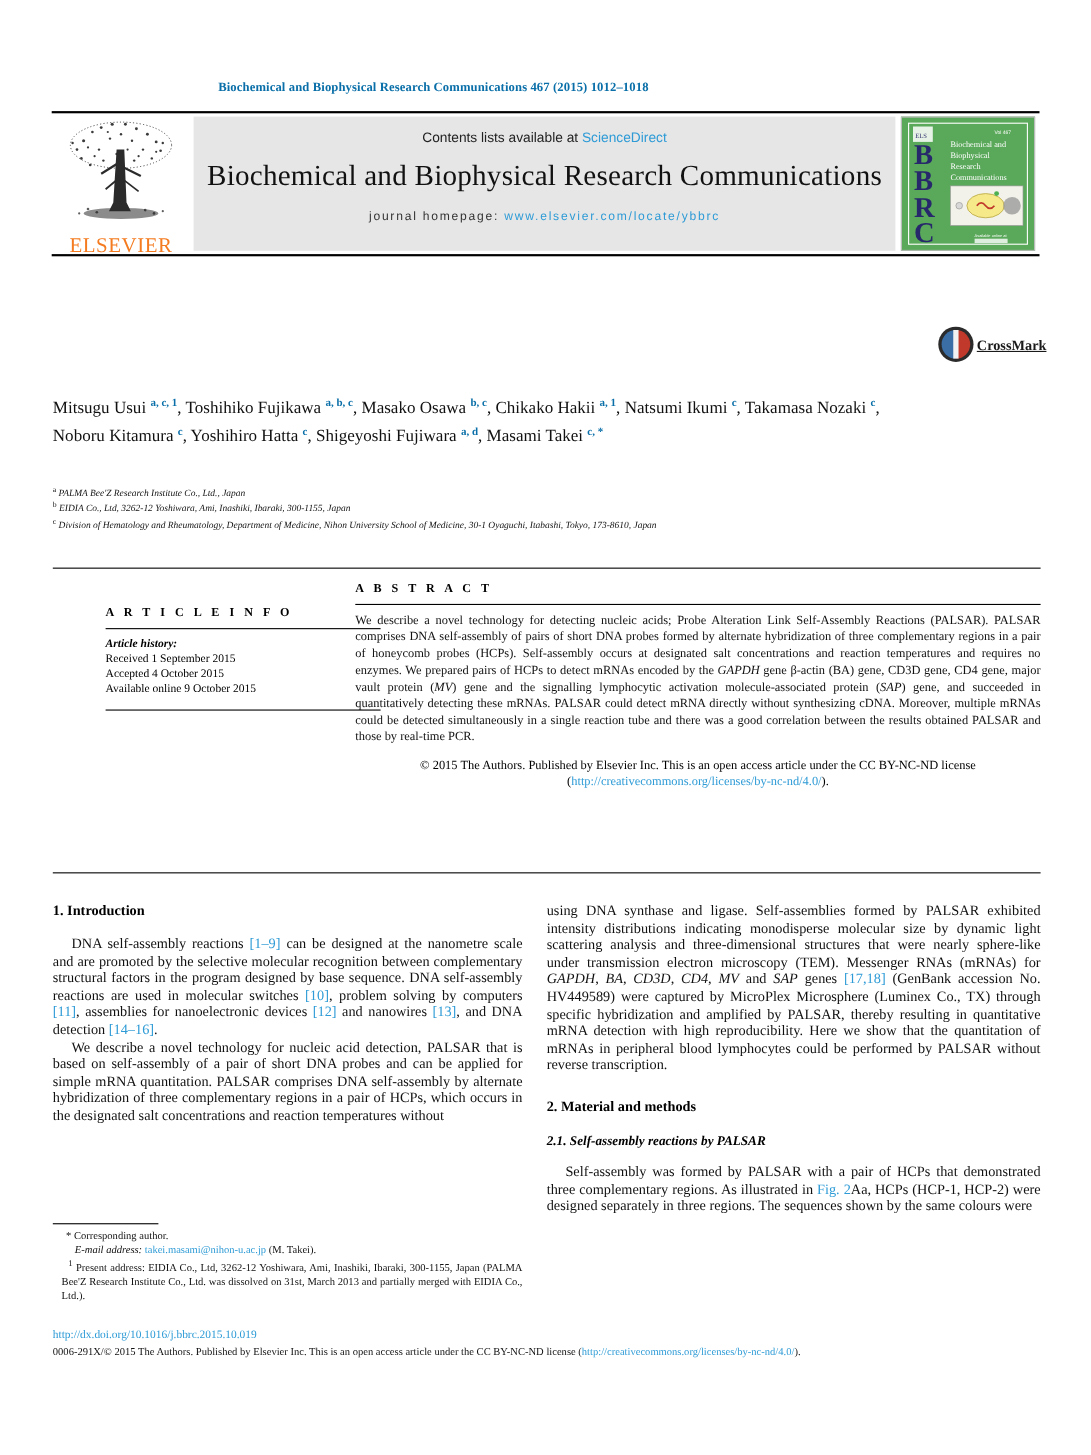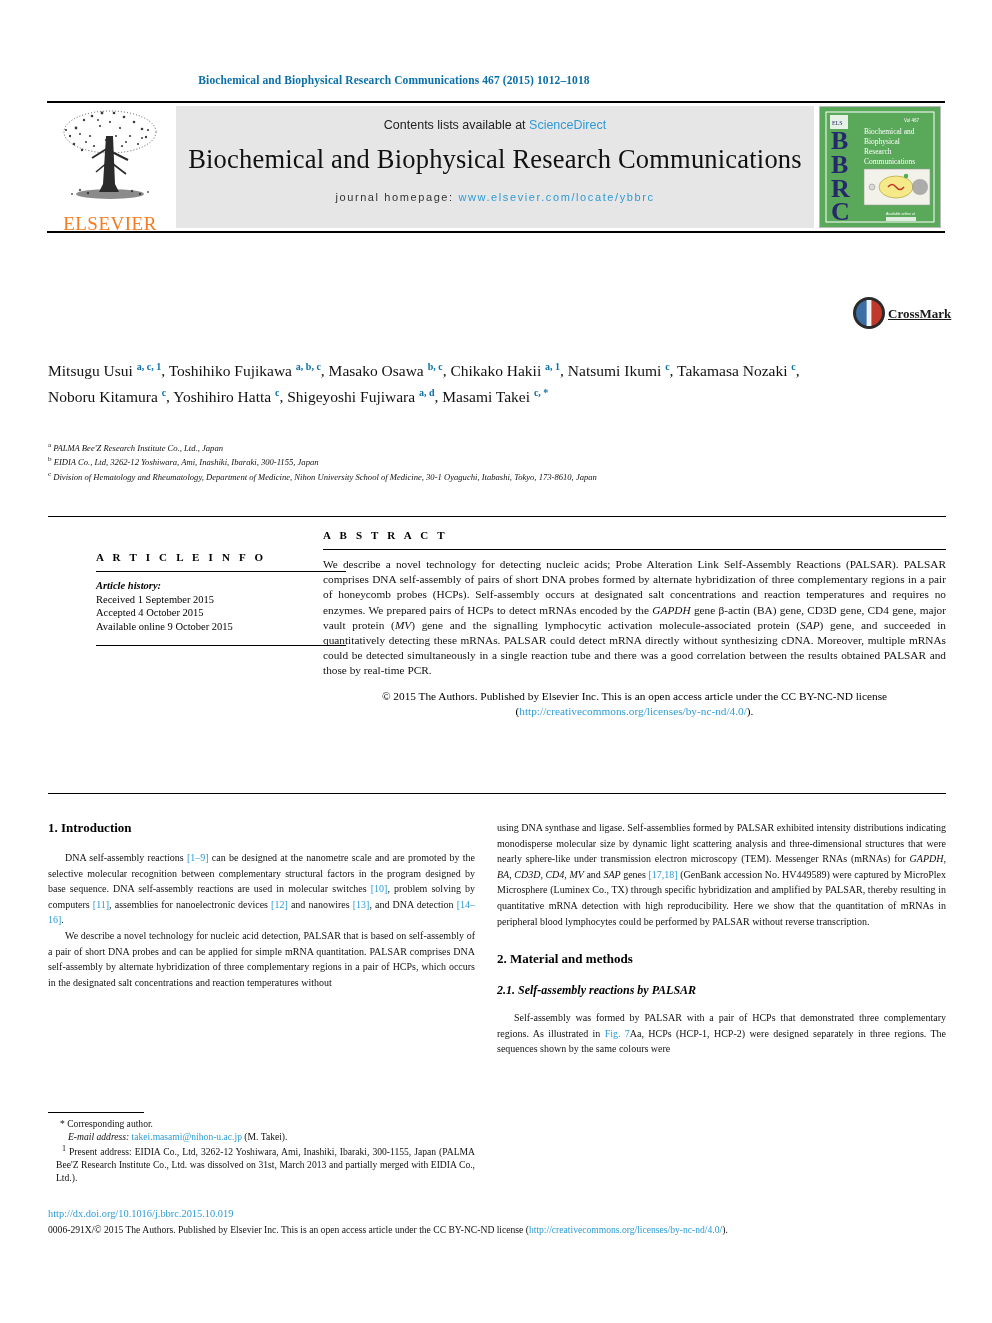--- a/index.html
+++ b/index.html
@@ -222,21 +222,21 @@
     margin: 0 0 14px 0;
     font-family: "Liberation Serif", serif;
   }
   h3.sub {
     font-size: 12px;
     font-weight: bold;
     font-style: italic;
     margin: 16px 0 12px 0;
   }
   p.body {
-    font-size: 10px;
+    font-size: 13px;
     line-height: 15.6px;
     text-align: justify;
     margin: 0 0 0 0;
     text-indent: 17px;
     color: #111;
   }
   p.body + p.body { margin-top: 0; }
   .ref { color: #2e9bd6; }
   .figref { color:#2e9bd6; }
   .gene { font-style: italic; }
@@ -421,21 +421,21 @@
   <div class="col-left">
     <h2 class="num">1.  Introduction</h2>
     <p class="body">DNA self-assembly reactions <span class="ref">[1–9]</span> can be designed at the nanometre scale and are promoted by the selective molecular recognition between complementary structural factors in the program designed by base sequence. DNA self-assembly reactions are used in molecular switches <span class="ref">[10]</span>, problem solving by computers <span class="ref">[11]</span>, assemblies for nanoelectronic devices <span class="ref">[12]</span> and nanowires <span class="ref">[13]</span>, and DNA detection <span class="ref">[14–16]</span>.</p>
     <p class="body">We describe a novel technology for nucleic acid detection, PALSAR that is based on self-assembly of a pair of short DNA probes and can be applied for simple mRNA quantitation. PALSAR comprises DNA self-assembly by alternate hybridization of three complementary regions in a pair of HCPs, which occurs in the designated salt concentrations and reaction temperatures without</p>
   </div>
 
   <div class="col-right">
     <p class="body" style="text-indent:0">using DNA synthase and ligase. Self-assemblies formed by PALSAR exhibited intensity distributions indicating monodisperse molecular size by dynamic light scattering analysis and three-dimensional structures that were nearly sphere-like under transmission electron microscopy (TEM). Messenger RNAs (mRNAs) for <span class="gene">GAPDH</span>, <span class="gene">BA</span>, <span class="gene">CD3D</span>, <span class="gene">CD4</span>, <span class="gene">MV</span> and <span class="gene">SAP</span> genes <span class="ref">[17,18]</span> (GenBank accession No. HV449589) were captured by MicroPlex Microsphere (Luminex Co., TX) through specific hybridization and amplified by PALSAR, thereby resulting in quantitative mRNA detection with high reproducibility. Here we show that the quantitation of mRNAs in peripheral blood lymphocytes could be performed by PALSAR without reverse transcription.</p>
     <h2 class="num" style="margin-top:22px">2.  Material and methods</h2>
     <h3 class="sub">2.1.  Self-assembly reactions by PALSAR</h3>
-    <p class="body">Self-assembly was formed by PALSAR with a pair of HCPs that demonstrated three complementary regions. As illustrated in <span class="figref">Fig. 7</span>Aa, HCPs (HCP-1, HCP-2) were designed separately in three regions. The sequences shown by the same colours were</p>
+    <p class="body">Self-assembly was formed by PALSAR with a pair of HCPs that demonstrated three complementary regions. As illustrated in <span class="figref">Fig. 2</span>Aa, HCPs (HCP-1, HCP-2) were designed separately in three regions. The sequences shown by the same colours were</p>
   </div>
 
   <div class="fn-rule"></div>
   <div class="footnotes">
     <div style="padding-left:12px">* Corresponding author.</div>
     <div style="padding-left:20px"><span class="em">E-mail address:</span> <a href="#">takei.masami@nihon-u.ac.jp</a> (M. Takei).</div>
     <div style="padding-left:8px; text-indent:6px"><sup>1</sup>  Present address: EIDIA Co., Ltd, 3262-12 Yoshiwara, Ami, Inashiki, Ibaraki, 300-1155, Japan (PALMA Bee'Z Research Institute Co., Ltd. was dissolved on 31st, March 2013 and partially merged with EIDIA Co., Ltd.).</div>
   </div>
 
   <div class="doi">http://dx.doi.org/10.1016/j.bbrc.2015.10.019</div>

